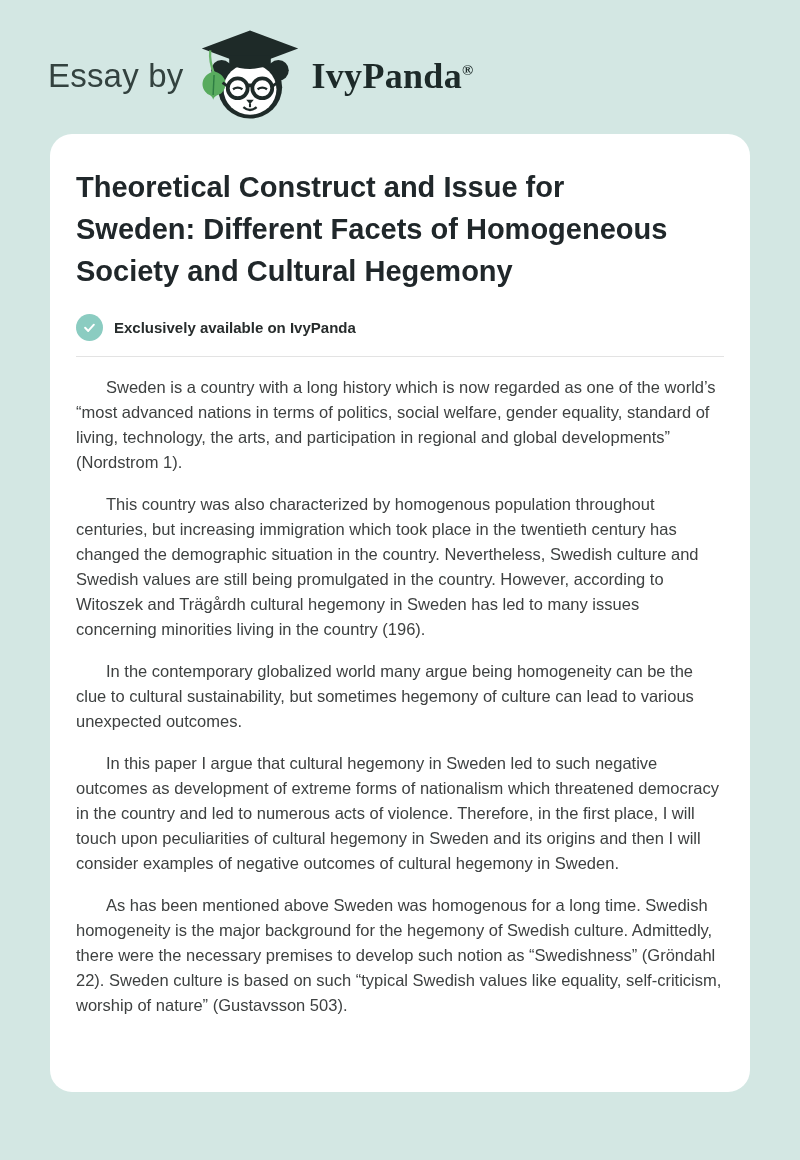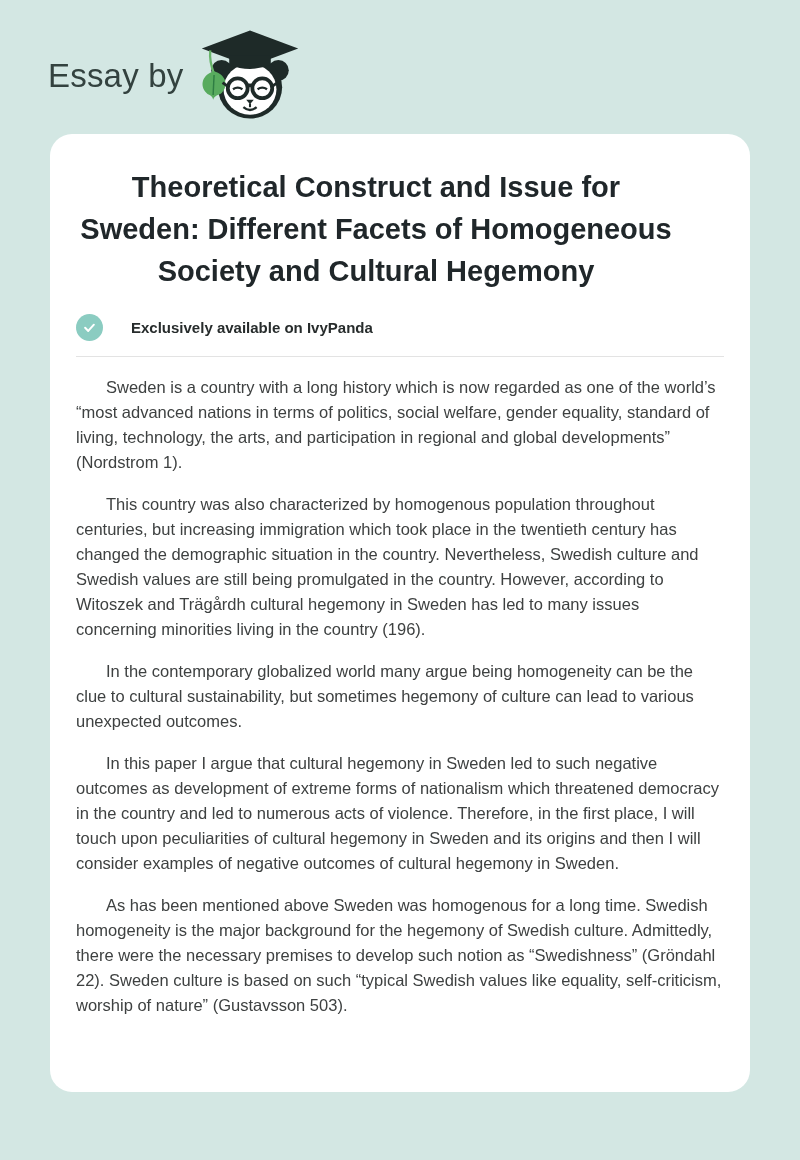--- a/index.html
+++ b/index.html
@@ -52,27 +52,26 @@
     border-radius: 22px;
     padding: 30px 26px 66px 26px;
   }
   .essay-title {
     font-size: 29px;
     line-height: 42px;
     font-weight: 700;
     color: #20272a;
     max-width: 600px;
     margin: 2px 0 22px 0;
-    text-align: center;
   }
 
   .exclusive-badge {
     display: flex;
     align-items: center;
-    gap: 28px;
+    gap: 11px;
     margin-bottom: 15px;
   }
   .check-circle {
     width: 27px;
     height: 27px;
     border-radius: 50%;
     background: #8bccc1;
     display: flex;
     align-items: center;
     justify-content: center;
@@ -133,20 +132,21 @@
 
       <path d="M37,64 q5,-3.5 10,0" stroke="#1e2a28" stroke-width="2.4" fill="none"></path>
       <path d="M63,64 q5,-3.5 10,0" stroke="#1e2a28" stroke-width="2.4" fill="none"></path>
 
       <path d="M51,75 h8 l-4,5 z" fill="#1e2a28"></path>
       <line x1="55" y1="79" x2="55" y2="83" stroke="#1e2a28" stroke-width="2.2"></line>
       <path d="M48,83 q7,6 14,0" stroke="#1e2a28" stroke-width="2.4" fill="none"></path>
     </svg>
   </span>
 
+  <span class="brand"><span>IvyPanda</span><sup>®</sup></span>
 </header>
 
 <main class="essay-card">
   <h1 class="essay-title">Theoretical Construct and Issue for Sweden: Different Facets of Homogeneous Society and Cultural Hegemony</h1>
 
   <div class="exclusive-badge">
     <span class="check-circle">
       <svg viewBox="0 0 24 24" width="15" height="15" aria-hidden="true">
         <polyline points="5,12.5 10,17.5 19,7.5" fill="none" stroke="#ffffff" stroke-width="3.2" stroke-linecap="round" stroke-linejoin="round"></polyline>
       </svg>

